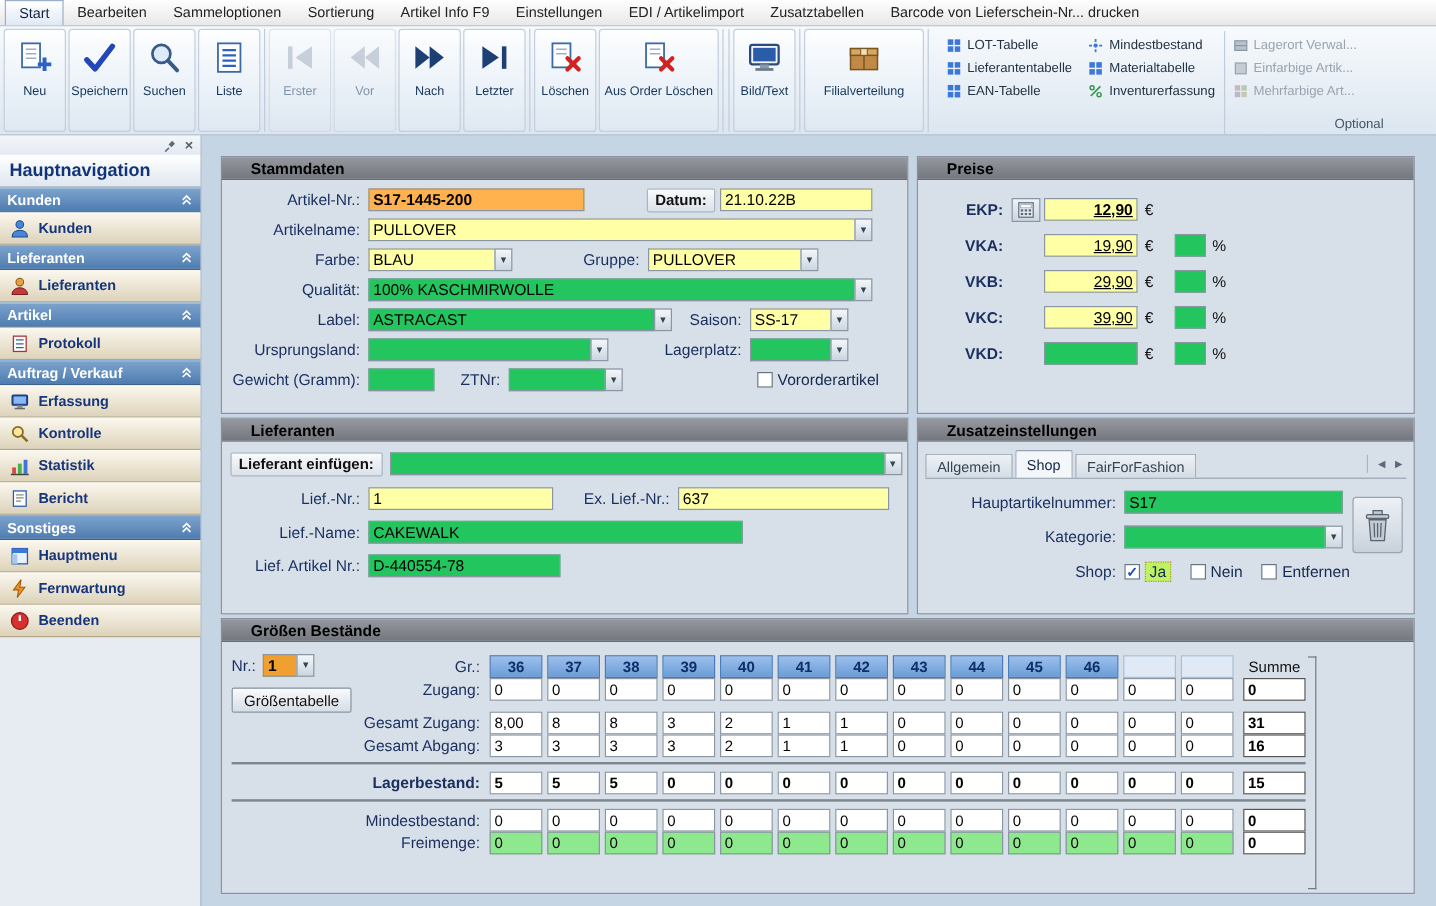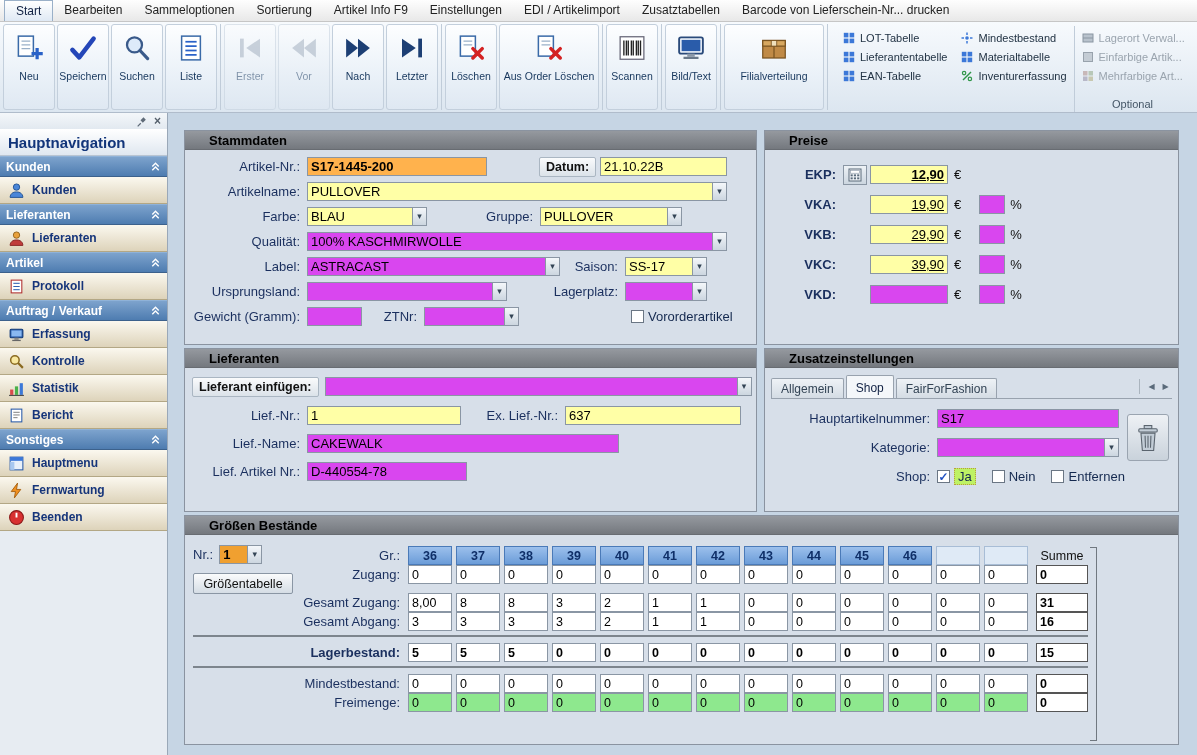--- a/index.html
+++ b/index.html
@@ -49,21 +49,21 @@
 .sb-icon svg{width:100%;height:100%;}
 
 
 .main{position:relative;flex:1;background:#c6d5e4;}
 .panel{position:absolute;border:1px solid #8a93a0;background:#d7dfe9;}
 .panel-header{height:19px;line-height:19px;padding-left:24px;font-weight:bold;font-size:13px;color:#000;background:linear-gradient(#95999f,#74787e);border-bottom:1px solid #686c72;}
 .panel-body{position:relative;height:calc(100% - 19px);overflow:hidden;padding-top:2px;}
 
 .frow{display:flex;align-items:center;height:21px;margin-top:4px;}
 .flabel{color:#1a2f5e;font-size:13px;text-align:right;padding-right:7px;flex:none;}
-.field{display:inline-block;height:19px;line-height:17px;border:1px solid #8a96a4;background:#d946ef;font-size:13px;padding:0 3px;overflow:hidden;white-space:nowrap;flex:none;}
+.field{display:inline-block;height:19px;line-height:17px;border:1px solid #8a96a4;background:#22c55e;font-size:13px;padding:0 3px;overflow:hidden;white-space:nowrap;flex:none;}
 .field.yellow{background:#ffffa6;}
 .field.orange{background:#ffb24d;font-weight:bold;}
 .field.orange-sel{background:#f0a030;font-weight:bold;}
 .bold{font-weight:bold;}
 .combo{display:inline-flex;flex:none;}
 .combo .field{border-right:none;}
 .dd{width:15px;height:19px;border:1px solid #8a96a4;background:linear-gradient(#f4f7fa,#ccd6e0);display:flex;align-items:center;justify-content:center;flex:none;}
 .dd::after{content:"▾";font-size:9px;color:#334455;line-height:1;}
 .raised-label{height:20px;line-height:18px;padding:0 6px;border:1px solid #aab6c2;border-radius:2px;background:linear-gradient(#fafbfc,#dbe2e9);font-weight:bold;font-size:12.5px;color:#111;flex:none;white-space:nowrap;}
 .cb{width:13px;height:13px;border:1px solid #6a7684;background:#fff;display:inline-flex;align-items:center;justify-content:center;flex:none;}
@@ -209,36 +209,20 @@
         <div class="tbtn wide">
           <span class="ticon"><svg viewBox="0 0 24 24">
               <rect x="3.5" y="2.5" width="12" height="16" fill="#ffffff" stroke="#3a6aa8" stroke-width="1.2"></rect>
               <line x1="6" y1="6.5" x2="13" y2="6.5" stroke="#9ab0c8"></line>
               <line x1="6" y1="9.5" x2="13" y2="9.5" stroke="#9ab0c8"></line>
               <path d="M13.5 12.5 21 20M21 12.5 13.5 20" stroke="#d42222" stroke-width="2.8" stroke-linecap="round"></path>
             </svg></span>
           <span class="tlabel">Aus Order Löschen</span>
         </div>
         <div class="tsep"></div>
-        <div class="tbtn">
-          <span class="ticon"><svg viewBox="0 0 24 24">
-              <rect x="2.5" y="3" width="19" height="18" fill="#ffffff" stroke="#666677"></rect>
-              <g stroke="#222222" stroke-width="1.1">
-                <line x1="5.5" y1="6" x2="5.5" y2="18"></line>
-                <line x1="7.5" y1="6" x2="7.5" y2="18"></line>
-                <line x1="9" y1="6" x2="9" y2="18"></line>
-                <line x1="11.5" y1="6" x2="11.5" y2="18"></line>
-                <line x1="13" y1="6" x2="13" y2="18"></line>
-                <line x1="15.5" y1="6" x2="15.5" y2="18"></line>
-                <line x1="17" y1="6" x2="17" y2="18"></line>
-                <line x1="18.8" y1="6" x2="18.8" y2="18"></line>
-              </g>
-            </svg></span>
-          <span class="tlabel">Scannen</span>
-        </div>
         <div class="tsep"></div>
         <div class="tbtn">
           <span class="ticon"><svg viewBox="0 0 24 24">
               <rect x="2.5" y="3.5" width="19" height="13" rx="1.5" fill="#eef4fb" stroke="#2a4a7a" stroke-width="1.5"></rect>
               <rect x="4.5" y="5.5" width="15" height="9" fill="#2a5caa"></rect>
               <rect x="9" y="16.5" width="6" height="2.5" fill="#8a98a8"></rect>
               <rect x="6" y="19" width="12" height="1.8" fill="#68788a"></rect>
             </svg></span>
           <span class="tlabel">Bild/Text</span>
         </div>

